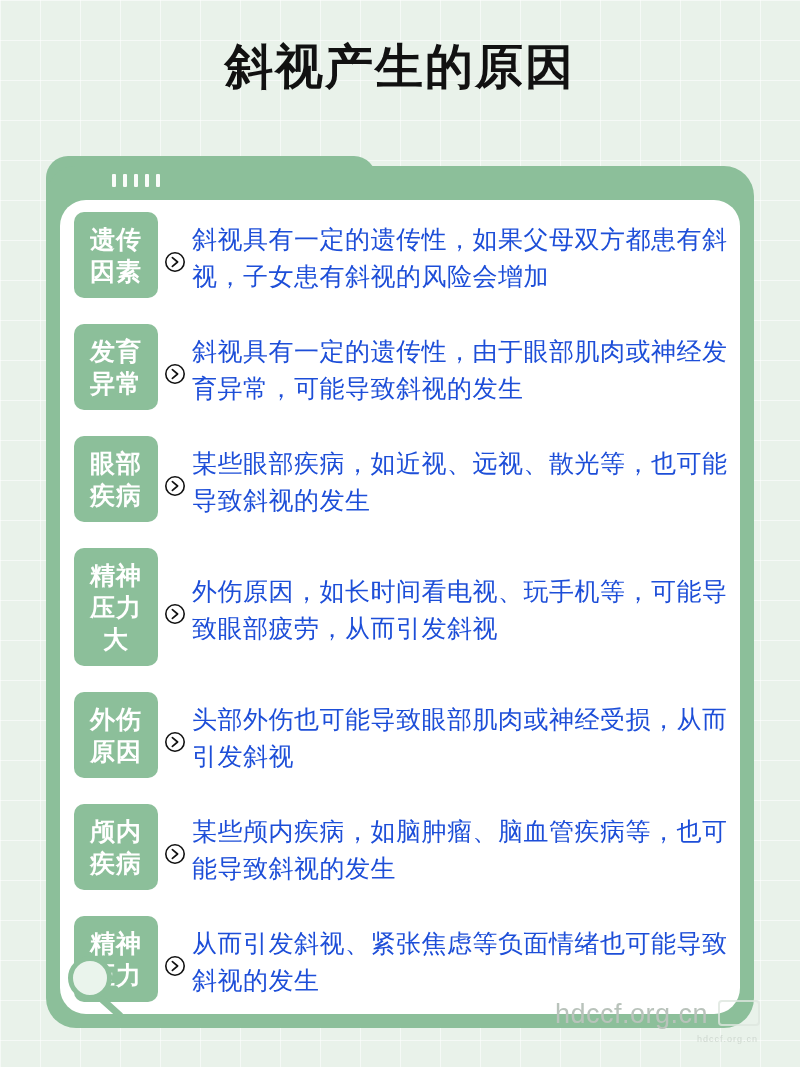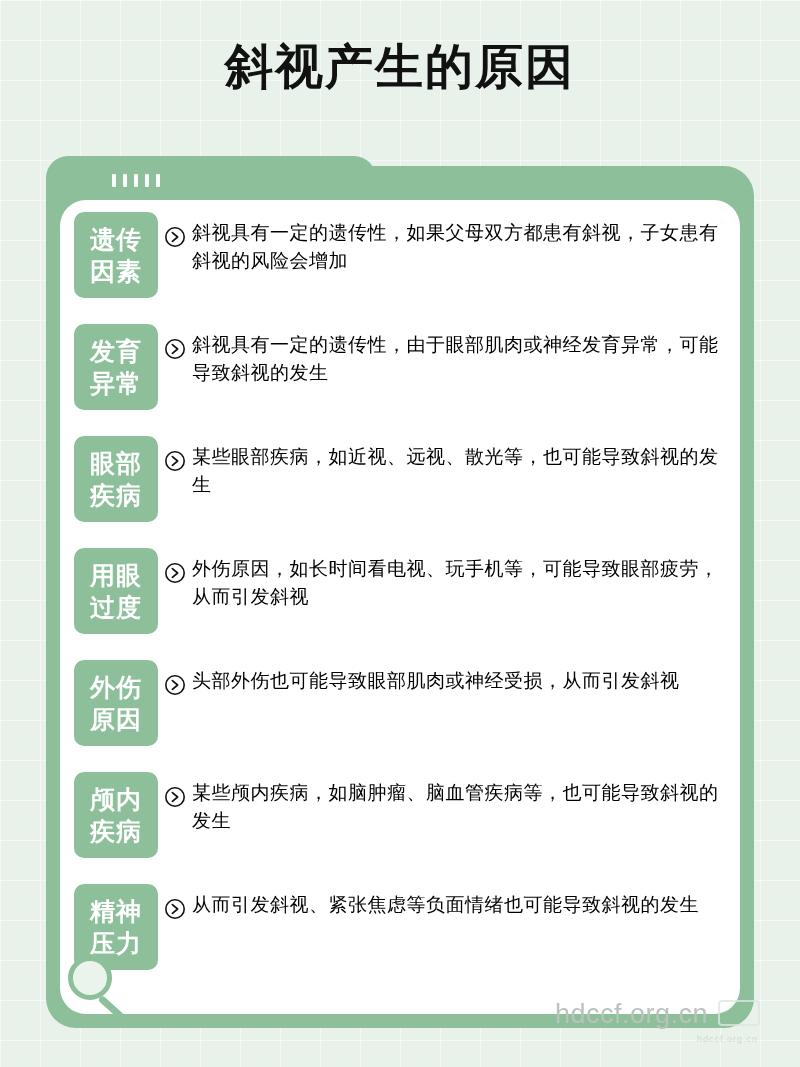--- a/index.html
+++ b/index.html
@@ -86,21 +86,21 @@
     border-radius: 1px;
   }
   .rows {
     position: absolute;
     left: 56px;
     top: 198px;
     width: 660px;
   }
   .row {
     display: flex;
-    align-items: flex-start;
+    align-items: center;
     margin-bottom: 26px;
   }
   .tag {
     flex: 0 0 auto;
     width: 84px;
     min-height: 84px;
     background: #8cbf9a;
     border-radius: 10px;
     color: #ffffff;
     font-size: 25px;
@@ -113,23 +113,23 @@
   }
   .bullet {
     flex: 0 0 auto;
     width: 34px;
     padding-top: 14px;
     text-align: center;
   }
   .bullet svg { display: block; margin: 0 auto; }
   .text {
     flex: 1 1 auto;
-    font-size: 19px;
+    font-size: 25px;
     line-height: 1.48;
-    color: #000000;
+    color: #1d4ed8;
     padding-top: 6px;
     letter-spacing: .5px;
     font-family: "DejaVu Sans", "Liberation Sans", sans-serif;
   }
   
   .magnifier {
     position: absolute;
     left: 44px;
     bottom: 22px;
     width: 76px;
@@ -230,21 +230,21 @@
       <div class="bullet">
         <svg width="22" height="22" viewBox="0 0 22 22">
           <circle cx="11" cy="11" r="9.2" fill="none" stroke="#111" stroke-width="1.6"></circle>
           <path d="M8.4 6.6 L13.6 11 L8.4 15.4" fill="none" stroke="#111" stroke-width="1.7" stroke-linecap="round" stroke-linejoin="round"></path>
         </svg>
       </div>
       <div class="text">某些眼部疾病，如近视、远视、散光等，也可能导致斜视的发生</div>
     </div>
 
     <div class="row">
-      <div class="tag">用眼过度</div>
+      <div class="tag">精神压力大</div>
       <div class="bullet">
         <svg width="22" height="22" viewBox="0 0 22 22">
           <circle cx="11" cy="11" r="9.2" fill="none" stroke="#111" stroke-width="1.6"></circle>
           <path d="M8.4 6.6 L13.6 11 L8.4 15.4" fill="none" stroke="#111" stroke-width="1.7" stroke-linecap="round" stroke-linejoin="round"></path>
         </svg>
       </div>
       <div class="text">外伤原因，如长时间看电视、玩手机等，可能导致眼部疲劳，从而引发斜视</div>
     </div>
 
     <div class="row">

